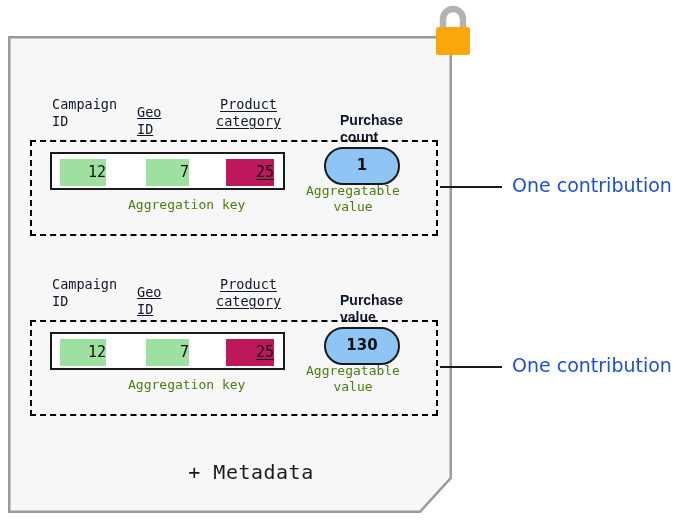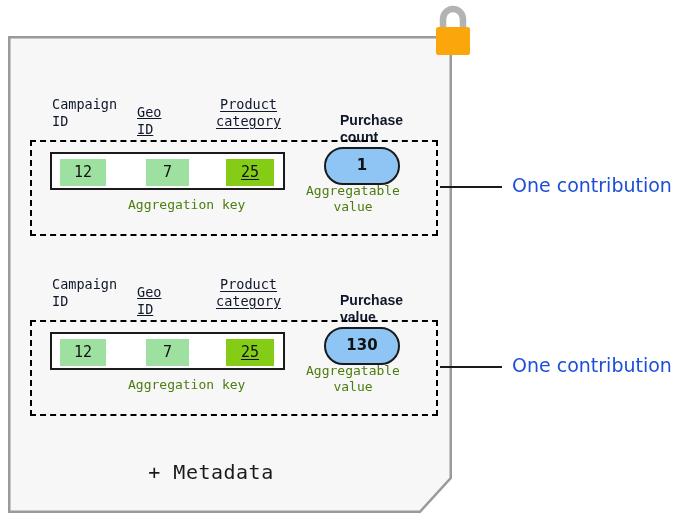--- a/index.html
+++ b/index.html
@@ -96,26 +96,26 @@
     border: 2.5px solid #1a1a1a;
     box-sizing: border-box;
   }
   .key-cell {
     position: absolute;
     top: 5px;
     height: 27px;
     font-size: 15px;
     line-height: 27px;
     color: #111111;
-    text-align: center;
+    text-align: right;
     box-sizing: border-box;
   }
   .cell-campaign { left: 8px;   width: 46px; background: #9ee09f; }
   .cell-geo      { left: 94px;  width: 43px; background: #9ee09f; }
-  .cell-product  { left: 174px; width: 48px; background: #84cc16; }
+  .cell-product  { left: 174px; width: 48px; background: #be185d; }
   .cell-product span { text-decoration: underline; text-underline-offset: 2px; }
 
   
   .value-pill {
     position: absolute;
     left: 292px;
     top: 5px;
     width: 76px;
     height: 38px;
     background: #8ec5f5;
@@ -236,17 +236,17 @@
 
       <div class="caption cap-key">Aggregation key</div>
       <div class="caption cap-value">Aggregatable
 value</div>
     </div>
   </div>
 
   <div class="leader" style="left:440px; top:366px; width:62px;"></div>
   <div class="side-label" style="left:512px; top:354px;">One contribution</div>
 
-  <div class="metadata" style="width:422px;">
+  <div class="metadata" style="width:422px;padding-left:40px;">
     <span>+ Metadata</span>
   </div>
 
 </div>
 
 </body></html>

